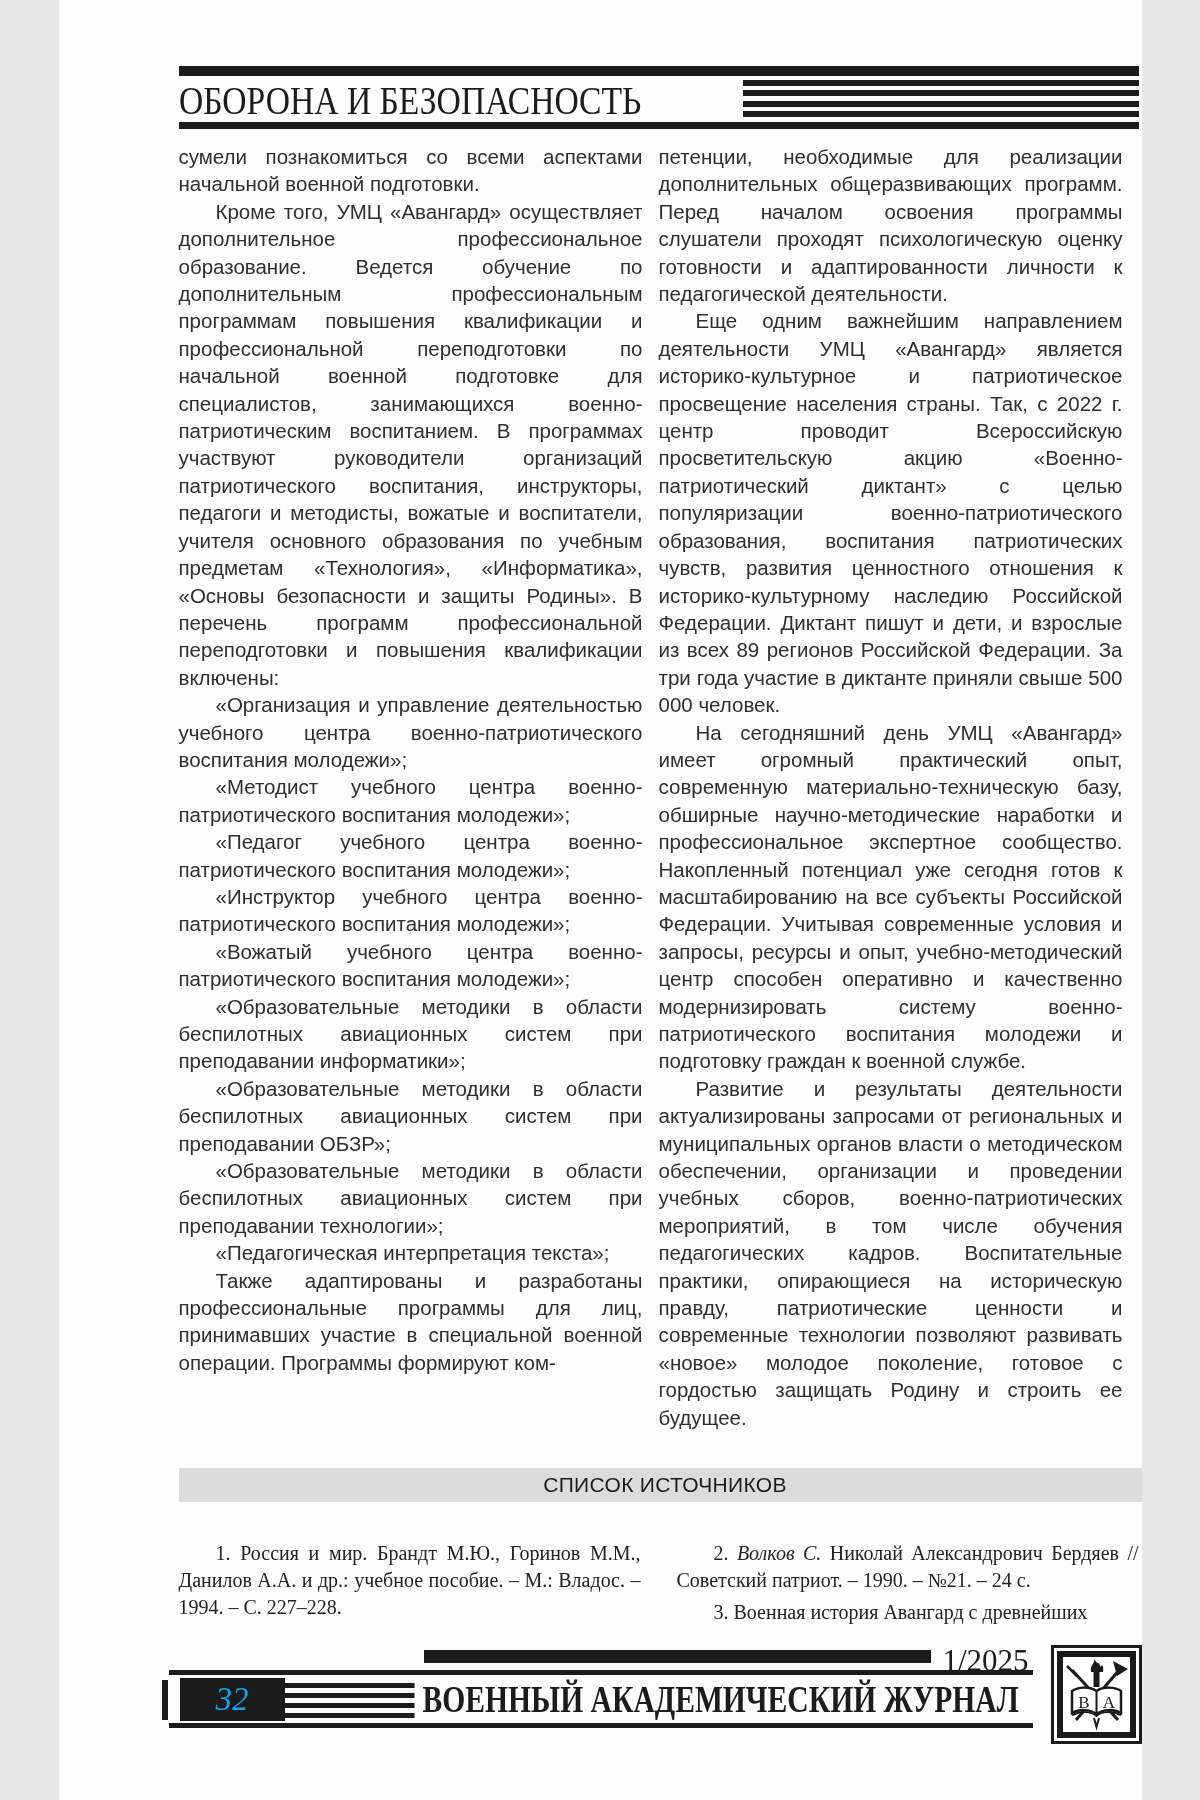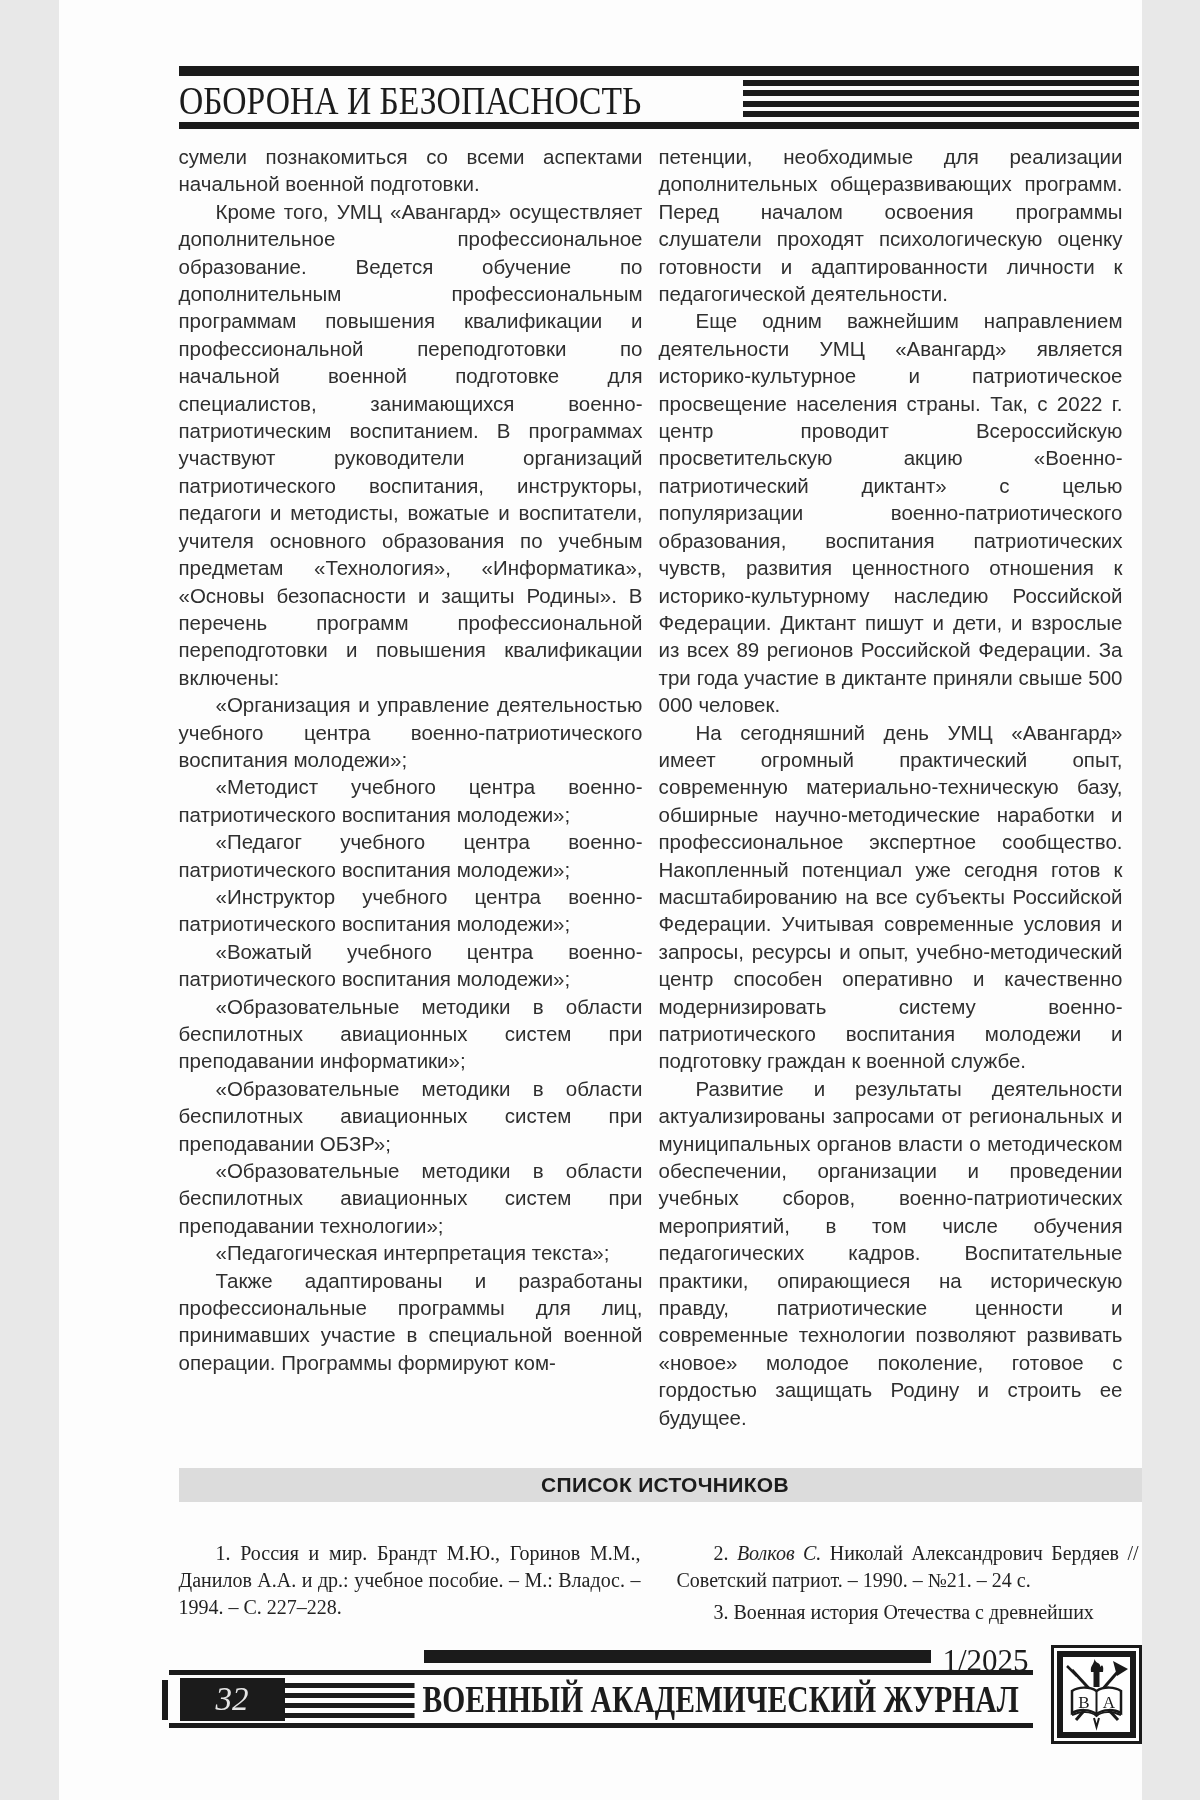--- a/index.html
+++ b/index.html
@@ -20,37 +20,37 @@
 
   
   .cols{position:absolute;left:120px;top:143px;width:960px;display:flex;gap:16px;}
   .col{width:464px;font-size:20.5px;line-height:27.4px;text-align:justify;color:#2f2f2f;}
   .col p{margin:0;text-indent:37px;hyphens:auto;}
   .col p.no-indent{text-indent:0;}
 
   
   .src-bar{position:absolute;left:120px;top:1468px;width:973px;height:34px;background:#dcdcdc;
            display:flex;align-items:center;justify-content:center;}
-  .src-title{font-weight:bold;font-size:21px;color:#1c1c1c;letter-spacing:.3px;}
+  .src-title{font-weight:normal;font-size:21px;color:#1c1c1c;letter-spacing:.3px;}
   .refs{position:absolute;left:120px;top:1540px;width:960px;display:flex;gap:36px;
         font-family:"Liberation Serif",serif;}
   .refcol{width:464px;font-size:20px;line-height:27px;text-align:justify;color:#222;}
   .refcol p{margin:0 0 5px 0;text-indent:37px;}
   .refcol .it{font-style:italic;}
 
   
   .vol-bar{left:365px;top:1650px;width:507px;height:13px;}
   .vol-text{position:absolute;left:884px;top:1643px;font-family:"Liberation Serif",serif;
             font-size:31px;color:#1c1c1c;}
   .band-rule-top{left:110px;top:1670px;width:864px;height:5px;}
   .band-rule-bot{left:110px;top:1723px;width:864px;height:5px;}
   .page-tab{left:103px;top:1680px;width:6px;height:40px;}
   .page-box{position:absolute;left:121px;top:1678px;width:105px;height:43px;background:#1b1b1b;
             display:flex;align-items:center;justify-content:center;z-index:1;}
-  .page-num{font-family:"Liberation Serif",serif;font-style:italic;font-size:33px;color:#e5e5e5;}
+  .page-num{font-family:"Liberation Serif",serif;font-style:italic;font-size:33px;color:#0ea5e9;}
   .ftr-stripes{position:absolute;left:226px;top:1683px;width:234px;height:35px;
                display:flex;flex-direction:column;justify-content:space-between;z-index:1;}
   .ftr-stripes .s{height:5px;background:#1b1b1b;}
   .band-title-wrap{position:absolute;left:350px;top:1675px;width:624px;height:48px;
                    display:flex;align-items:center;justify-content:center;z-index:2;}
   .band-title{display:inline-block;background:#fdfdfd;padding:2px 10px;
               font-family:"Liberation Serif",serif;font-weight:bold;font-size:37px;
               color:#1c1c1c;white-space:nowrap;transform:scaleX(.8);}
   .logo{position:absolute;left:992px;top:1645px;width:91px;height:99px;z-index:3;background:#fff;}
 </style>
@@ -96,21 +96,21 @@
 
   <div class="src-bar">
     <span class="src-title">СПИСОК ИСТОЧНИКОВ</span>
   </div>
   <div class="refs">
     <div class="refcol">
         <p><span>1. </span><span class="it"></span><span>Россия и мир. Брандт М.Ю., Горинов М.М., Данилов А.А. и др.: учебное пособие. – М.: Владос. – 1994. – С. 227–228.</span></p>
       </div>
     <div class="refcol">
         <p><span>2. </span><span class="it">Волков С.</span><span> Николай Александрович Бердяев // Советский патриот. – 1990. – №21. – 24 с.</span></p>
-        <p><span>3. </span><span class="it"></span><span>Военная история Отечества с древнейших</span></p>
+        <p><span>3. </span><span class="it"></span><span>Военная история Авангард с древнейших</span></p>
       </div>
   </div>
 
   <div class="bar vol-bar"></div>
   <div class="vol-text">1/2025</div>
   <div class="bar band-rule-top"></div>
   <div class="bar band-rule-bot"></div>
   <div class="bar page-tab"></div>
   <div class="page-box">
     <span class="page-num">32</span>

